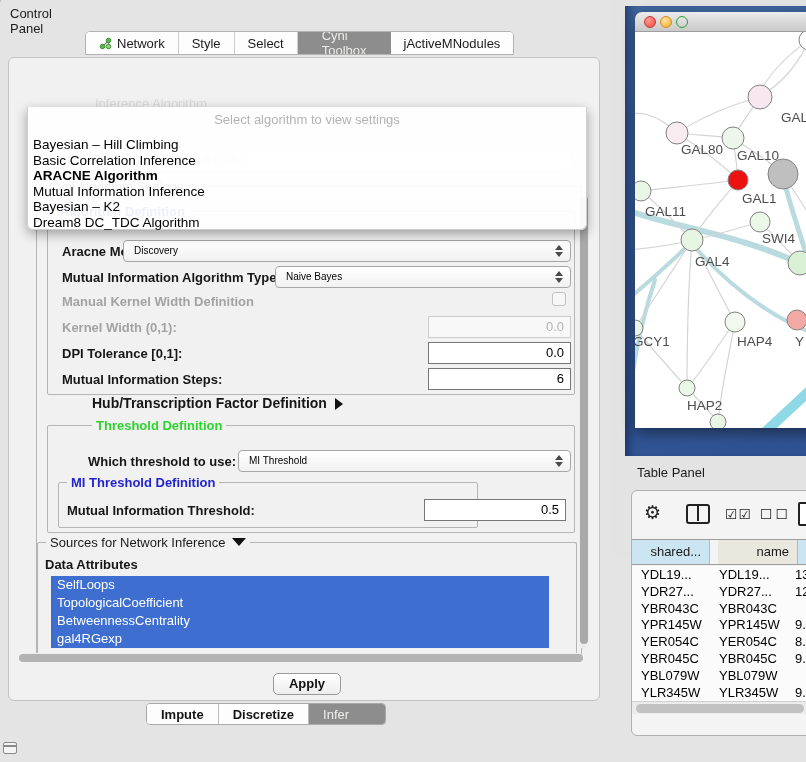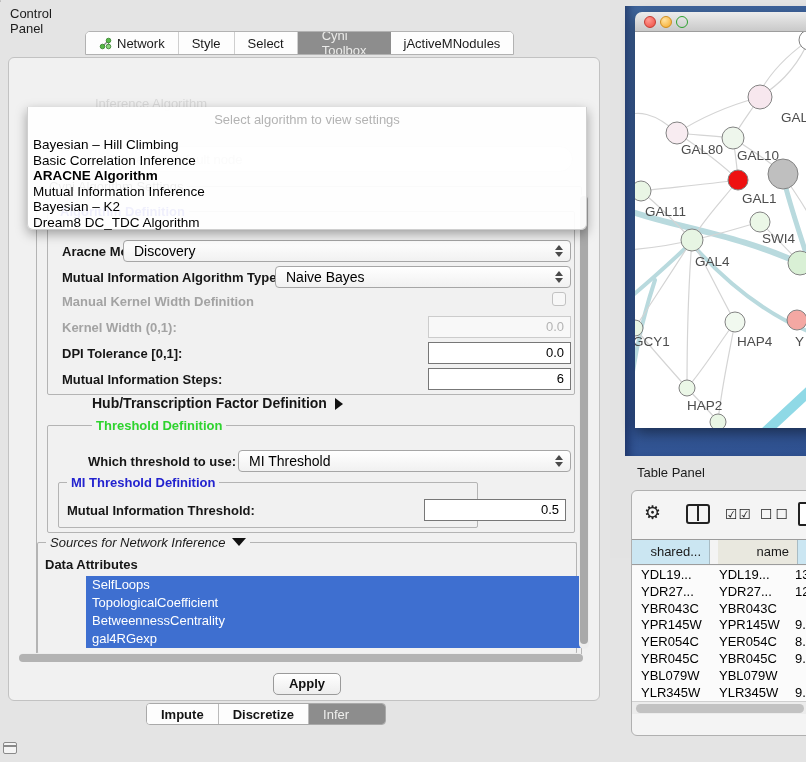--- a/index.html
+++ b/index.html
@@ -38,40 +38,40 @@
   .legend.blue { color:#2323cf; font-weight:bold; }
   .legend.green { color:#2ed32e; font-weight:bold;margin-left:36px; }
   .legend.plain { color:#1a1a1a; }
 
   .settings-group { left:27px; top:128px; width:546px; height:470px; }
   .algdef-group { left:10px; top:24px; width:528px; height:184px; }
 
   .flabel { position:absolute; font-size:13px; font-weight:bold; color:#161616; white-space:nowrap; }
   .flabel.disabled { color:#a3a3a3; }
 
-  .combo { position:absolute; height:22px; background:linear-gradient(#ffffff,#f1f1f1); border:1px solid #a6a6a6; border-radius:4px; font-size:14px; line-height:20px; padding-left:10px; color:#000; cursor:default; }
+  .combo { position:absolute; height:22px; background:linear-gradient(#ffffff,#f1f1f1); border:1px solid #a6a6a6; border-radius:4px; font-size:10px; line-height:20px; padding-left:10px; color:#000; cursor:default; }
   .combo .arrows { position:absolute; right:7px; top:3px; width:9px; height:14px; }
   .combo .arrows i { position:absolute; left:1px; width:0; height:0; border-left:4px solid transparent; border-right:4px solid transparent; }
   .combo .arrows i.up { top:1px; border-bottom:5px solid #4a4a4a; }
   .combo .arrows i.dn { bottom:1px; border-top:5px solid #4a4a4a; }
 
   .tfield { position:absolute; height:22px; background:#fff; border:1px solid #777; text-align:right; padding:0 6px; font-size:13px; line-height:20px; color:#000; }
   .tfield.disabled { border:1px solid #cccccc; background:#f8f8f8; color:#b4b4b4; }
 
   .checkbox { position:absolute; width:14px; height:14px; border:1px solid #c2c2c2; border-radius:3px; background:#f7f7f7; }
 
   .hub-row { position:absolute; left:15px; top:208px; font-size:14px; font-weight:bold; color:#161616;padding-left:40px; }
   .tri-right { display:inline-block; margin-left:8px; width:0; height:0; border-top:6px solid transparent; border-bottom:6px solid transparent; border-left:8px solid #111; vertical-align:-2px; }
 
   .threshold-group { left:10px; top:238px; width:528px; height:108px; }
   .mithr-group { left:10px; top:56px; width:420px; height:46px; }
 
   .sources-group { left:0px; top:355px; width:540px; height:112px; border-bottom:none; }
   .tri-down { display:inline-block; margin-left:6px; width:0; height:0; border-left:7px solid transparent; border-right:7px solid transparent; border-top:8px solid #111; vertical-align:1px; }
-  .attr-list { position:absolute; left:13px; top:33px; width:498px;margin-left:35px; }
+  .attr-list { position:absolute; left:13px; top:33px; width:498px; }
   .attr-item { background:#3e6fd0; color:#fff; font-size:13px; height:18px; line-height:18px; padding-left:6px; }
 
   .vscroll { left:570px; top:136px; width:10px; height:455px; background:#ededed; border-radius:5px; z-index:5; }
   .vscroll .thumb { position:absolute; left:1px; top:2px; width:8px; height:448px; background:#a9a9a9; border-radius:4px; }
   .hscroll-main { left:10px; top:595px; width:564px; height:9px; background:#ededed; border-radius:5px; }
   .hscroll-main .thumb { position:absolute; left:0; top:0.5px; width:100%; height:8px; background:#b3b3b3; border-radius:4px; }
 
   .apply-btn { left:264px; top:615px; width:68px; height:22px; background:linear-gradient(#ffffff,#ededed); border:1px solid #9a9a9a; border-radius:5px; font-size:13px; font-weight:bold; text-align:center; line-height:20px; color:#111; cursor:default; }
 
   .bottom-strip { left:0; top:694px; width:100%; height:34px; background:#e6e6e6; border-top:1px solid #cccccc; }
@@ -227,21 +227,21 @@
         </div>
 
         <div class="group mithr-group">
           <span class="legend blue">MI Threshold Definition</span>
           <div class="flabel" style="left:8px; top:20px;">Mutual Information Threshold:</div>
           <div class="tfield" style="left:365px; top:16px; width:142px;">0.5</div>
         </div>
       </div>
 
       <div class="group sources-group">
-        <span class="legend plain" style="background:#f1f1f1;font-style:italic;"><span>Sources for Network Inference</span><span class="tri-down"></span></span>
+        <span class="legend plain" style="background:#f1f1f1;"><span>Sources for Network Inference</span><span class="tri-down"></span></span>
         <div class="flabel" style="left:7px; top:14px;">Data Attributes</div>
         <div class="attr-list">
             <div class="attr-item" style="background: rgb(62, 111, 208);">SelfLoops</div>
             <div class="attr-item" style="background: rgb(62, 111, 208);">TopologicalCoefficient</div>
             <div class="attr-item" style="background: rgb(62, 111, 208);">BetweennessCentrality</div>
             <div class="attr-item" style="background: rgb(62, 111, 208);">gal4RGexp</div>
           </div>
       </div>
     </div>
 

